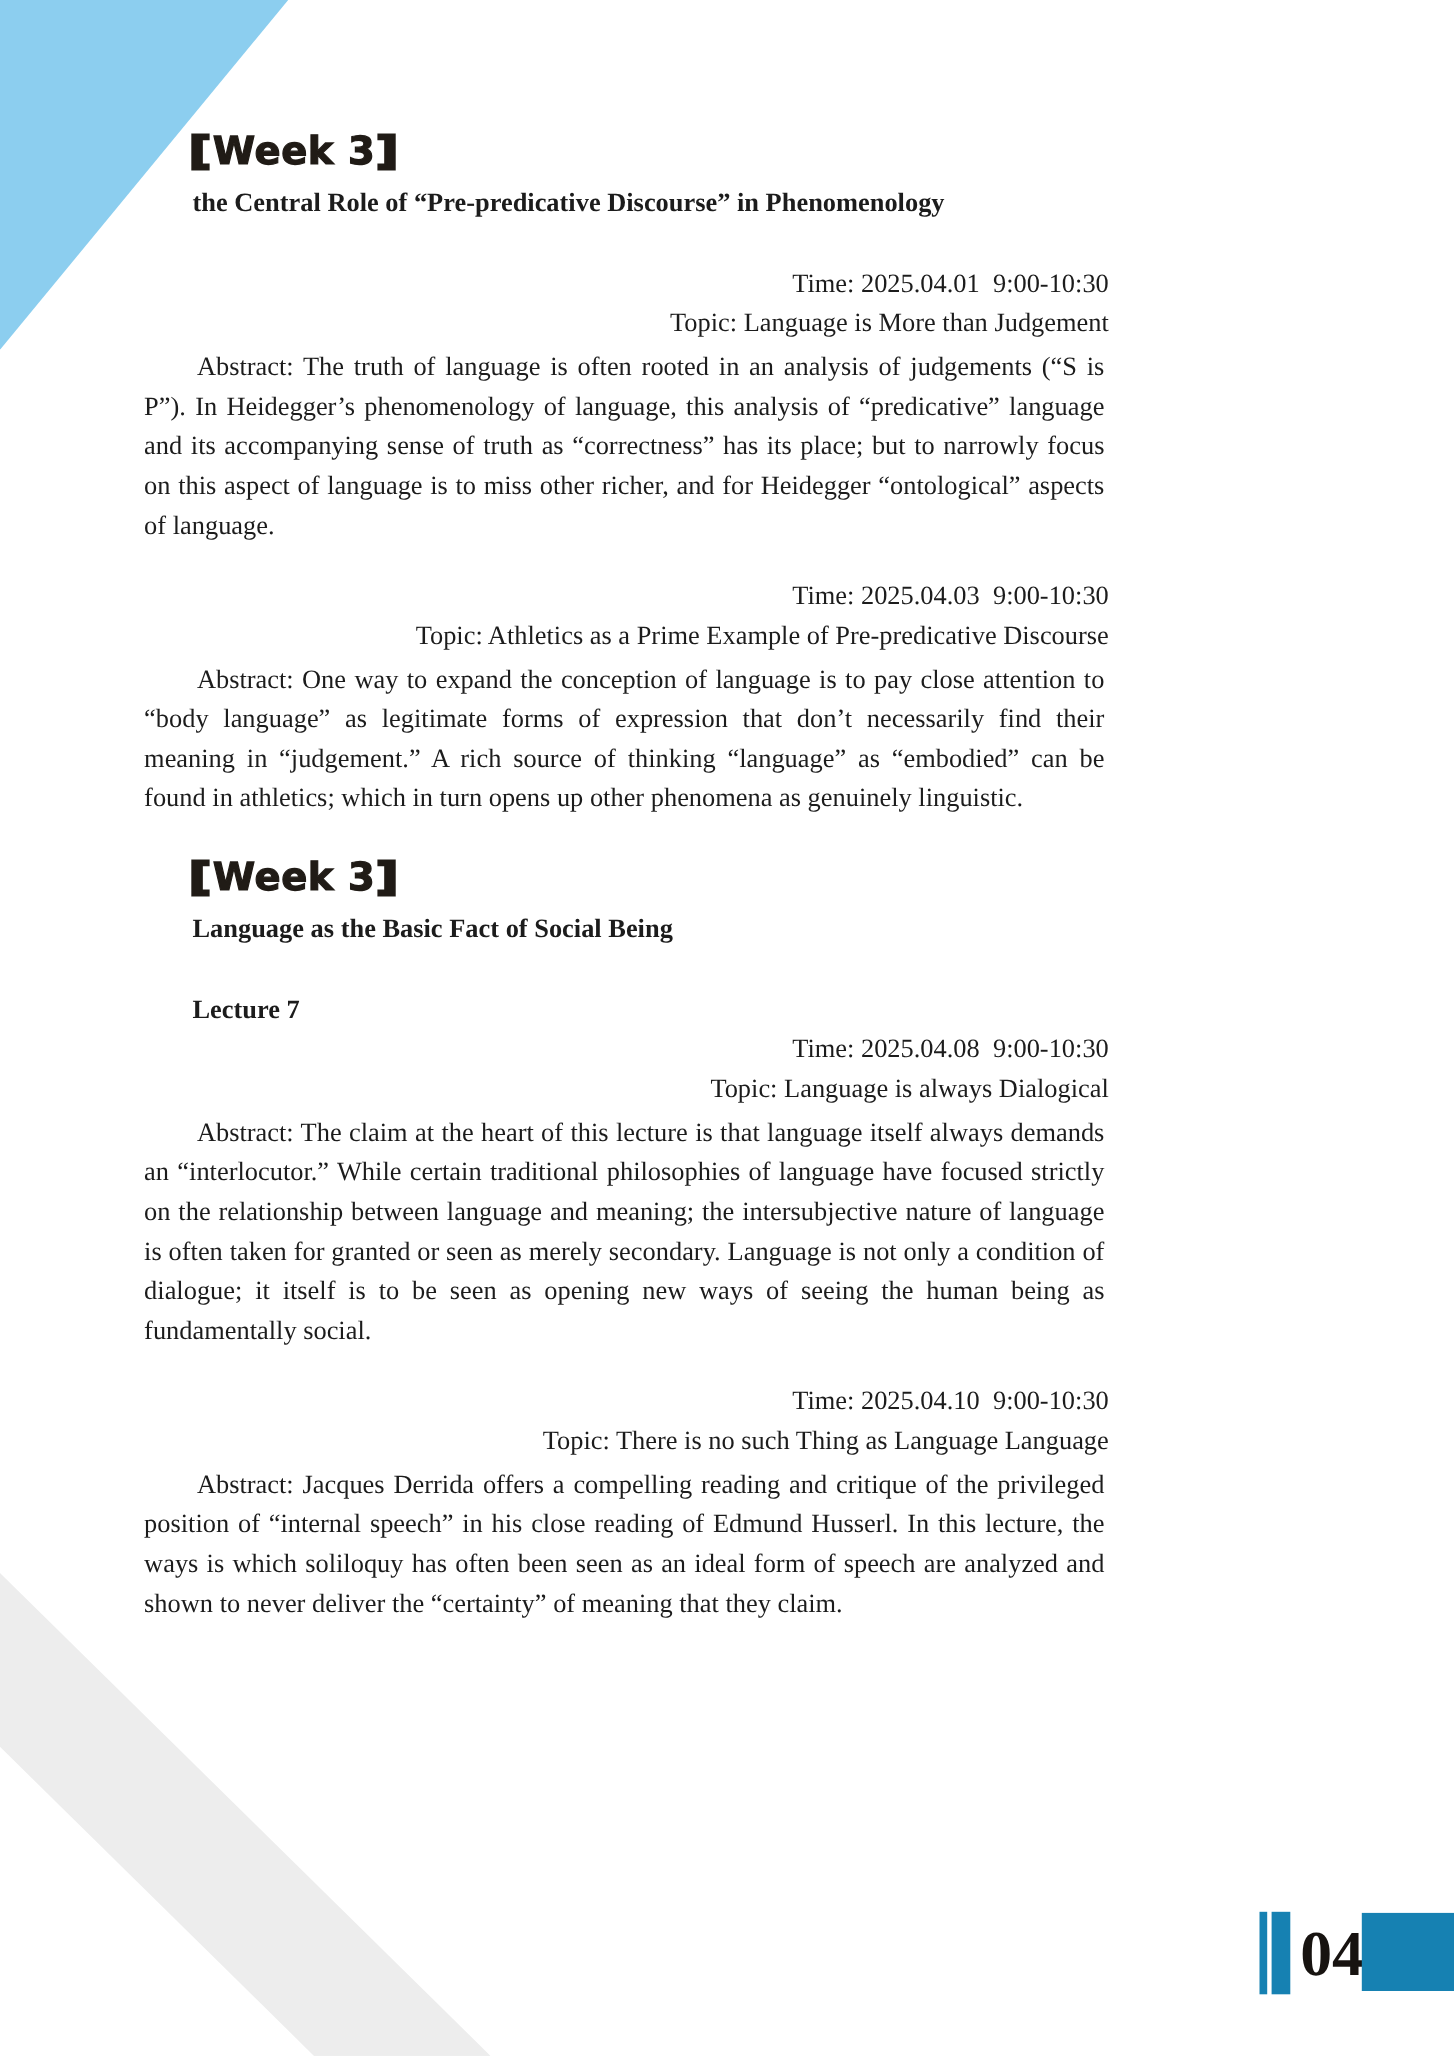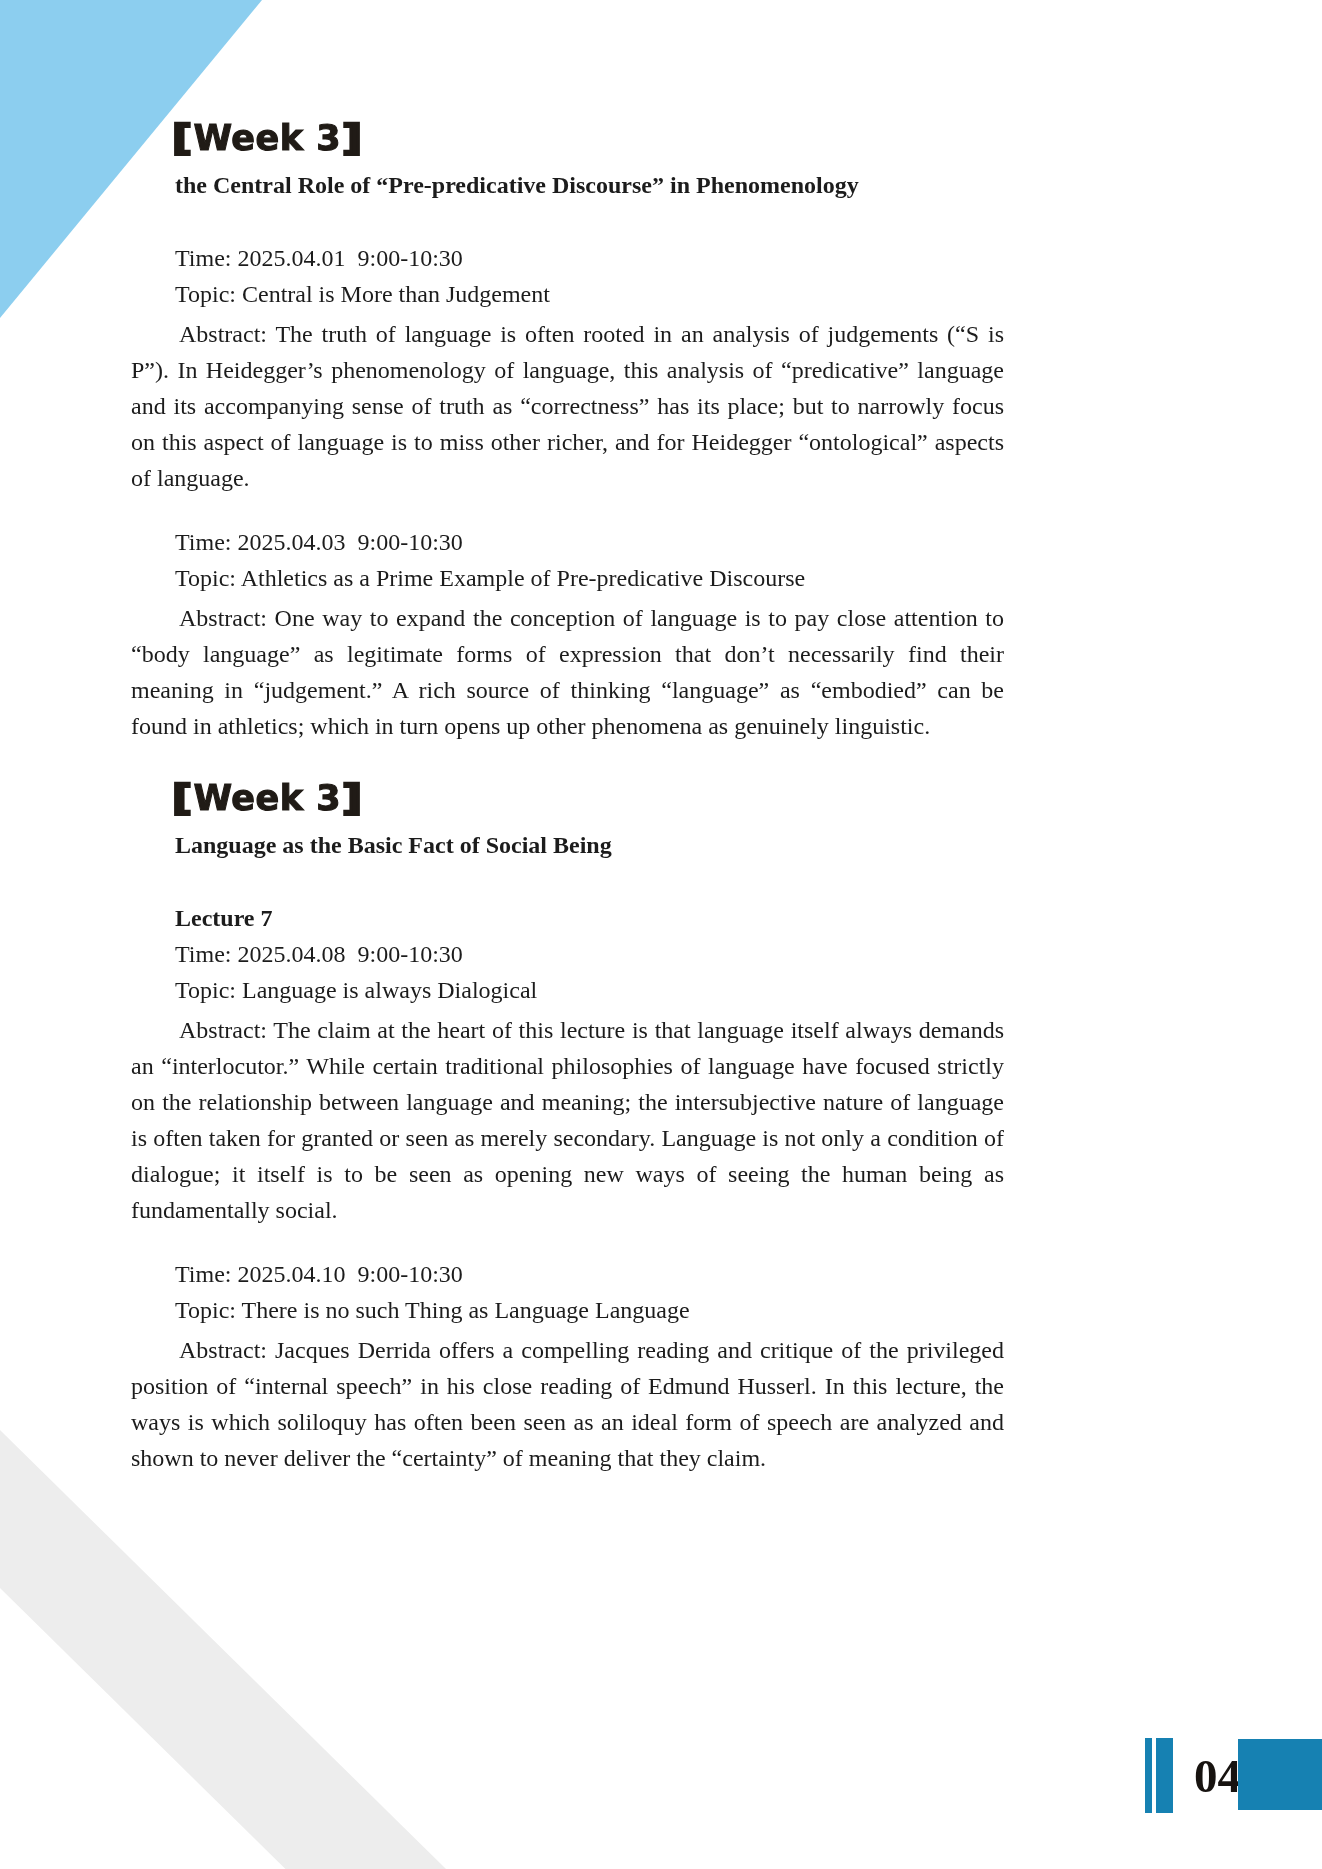--- a/index.html
+++ b/index.html
@@ -38,31 +38,31 @@
     margin:0 3px;
   }
   .subtitle{
     margin:12px 0 0 48px;
     font-weight:bold;line-height:30px;
   }
   .lecture{margin-top:40px;}
   .lecture.tight{margin-top:28px;}
   .week+.week{margin-top:34px;}
   .lec-title{margin:0 0 0 48px;font-weight:bold;}
-  .meta{margin:0 0 0 48px;white-space:pre-wrap;}
+  .meta{margin:0 0 0 48px;white-space:pre-wrap;text-align:right;}
   .abstract{margin:4px;text-align:justify;text-indent:48px;}
   
   .bar{position:absolute;}
   .bar.thin{left:1145px;top:1738px;width:7px;height:75px;}
   .bar.thick{left:1156px;top:1738px;width:17px;height:75px;}
   .num{
     position:absolute;left:1181px;top:1740px;width:60px;
     font-family:"Liberation Serif",serif;
-    font-weight:bold;font-size:47px;line-height:72px;
-    color:#171310;text-align:right;
+    font-weight:bold;font-size:58px;line-height:72px;
+    color:#171310;text-align:center;
   }
   .blue-rect{position:absolute;left:1238px;top:1739px;width:84px;height:71px;}
 </style>
 </head>
 <body>
 
 <div class="page">
 
   <div class="tri" style="background: rgb(140, 206, 239);"></div>
 
@@ -71,21 +71,21 @@
   <div class="content">
 
     <section class="week">
       <h1 class="week-heading">
         <span class="lb">[</span><span>Week 3</span><span class="lb">]</span>
       </h1>
       <p class="subtitle">the Central Role of “Pre-predicative Discourse” in Phenomenology</p>
 
       <div class="lecture">
         <p class="meta">Time: 2025.04.01  9:00-10:30</p>
-        <p class="meta">Topic: Central is More than Judgement</p>
+        <p class="meta">Topic: Language is More than Judgement</p>
         <p class="abstract">Abstract: The truth of language is often rooted in an analysis of judgements (“S is P”). In Heidegger’s phenomenology of language, this analysis of “predicative” language and its accompanying sense of truth as “correctness” has its place; but to narrowly focus on this aspect of language is to miss other richer, and for Heidegger “ontological” aspects of language.</p>
       </div>
 
       <div class="lecture tight">
         <p class="meta">Time: 2025.04.03  9:00-10:30</p>
         <p class="meta">Topic: Athletics as a Prime Example of Pre-predicative Discourse</p>
         <p class="abstract">Abstract: One way to expand the conception of language is to pay close attention to “body language” as legitimate forms of expression that don’t necessarily find their meaning in “judgement.” A rich source of thinking “language” as “embodied” can be found in athletics; which in turn opens up other phenomena as genuinely linguistic.</p>
       </div>
     </section>
 

